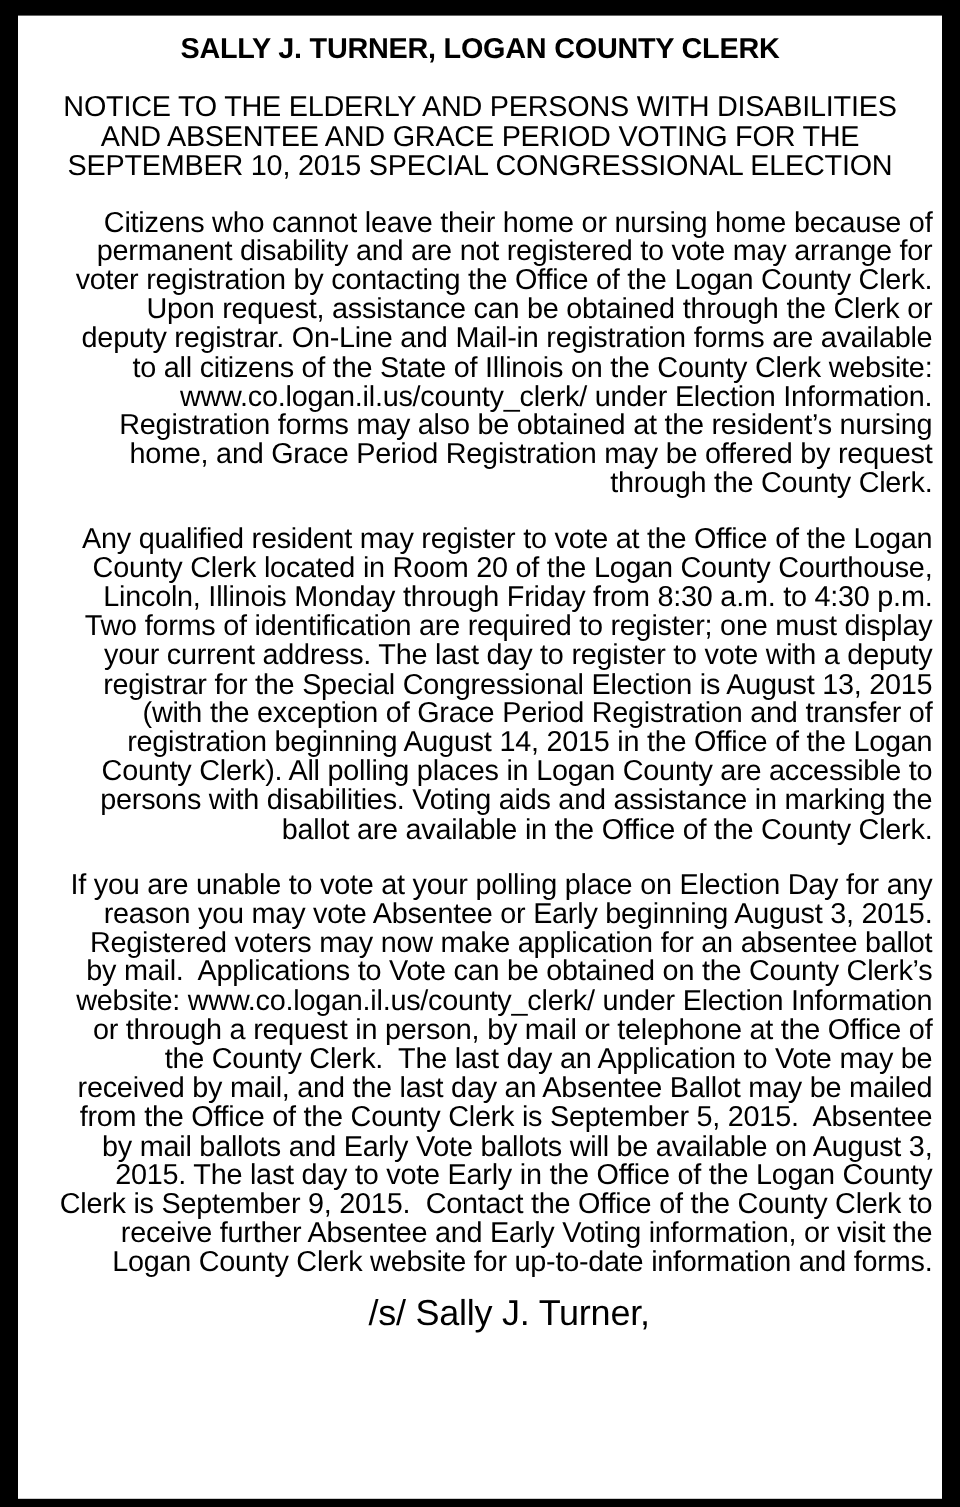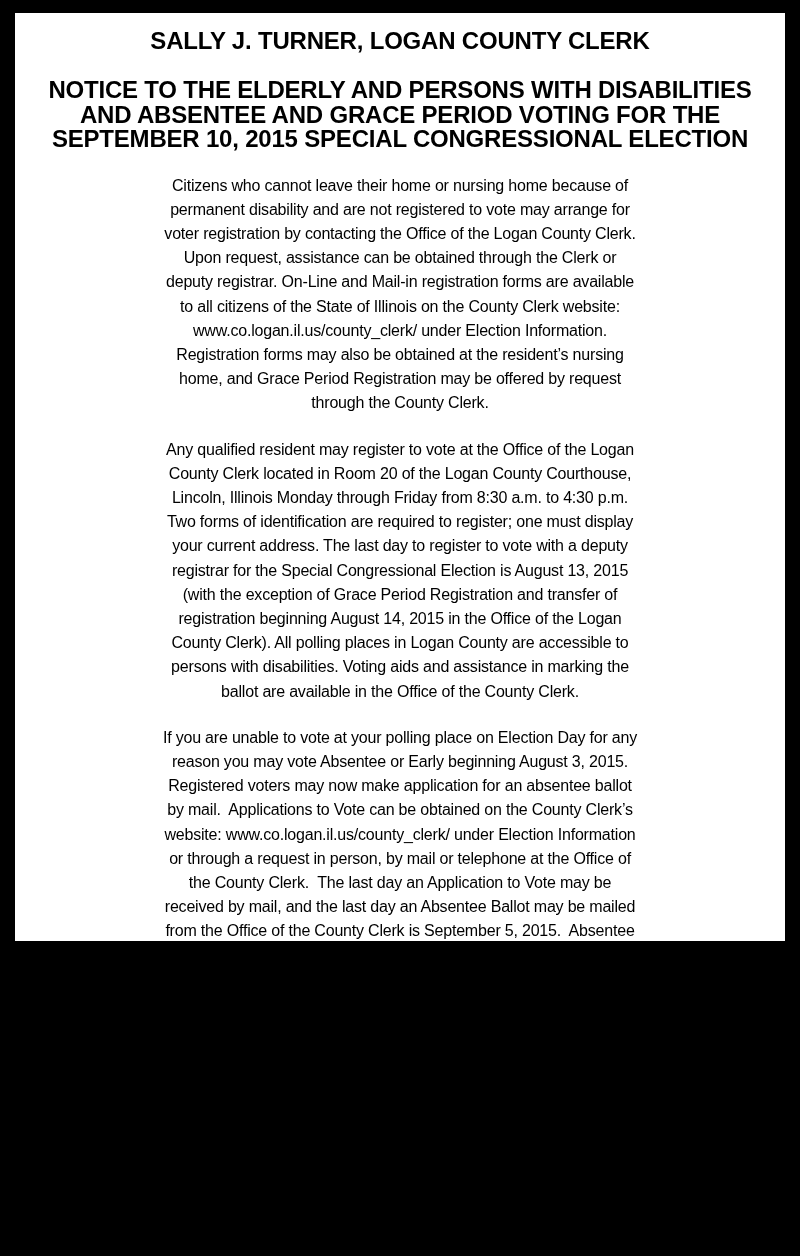--- a/index.html
+++ b/index.html
@@ -17,52 +17,52 @@
     position: relative;
     width: 800px;
     height: 1256px;
     background: #000000;
   }
   .sheet {
     position: absolute;
     left: 15px;
     top: 13px;
     width: 770px;
-    height: 928px;
+    height: 1236px;
     background: #ffffff;
     color: #000000;
     box-sizing: border-box;
     padding: 15px 8px 0 8px;
     overflow: hidden;
   }
   .title {
     margin: 0;
     font-size: 24px;
     line-height: 26px;
     font-weight: bold;
     text-align: center;
     letter-spacing: -0.2px;
     white-space: pre-line;
   }
   .heading {
     margin: 24px 0 0 0;
     font-size: 24px;
     line-height: 24.5px;
-    font-weight: bold;
+    font-weight: normal;
     text-align: center;
     letter-spacing: -0.2px;
     white-space: pre-line;
   }
   p.body-para {
     margin: 22px 0 0 0;
-    font-size: 16px;
+    font-size: 24px;
     line-height: 24.2px;
     letter-spacing: -0.2px;
     white-space: pre-wrap;
-    text-align: center;
+    text-align: right;
   }
   .signature {
     margin: 18px 0 0 284px;
     font-size: 30px;
     line-height: 24.5px;
     letter-spacing: -0.2px;
   }
   .signature .sig-line2 {
     margin-left: 21px;
   }
@@ -113,17 +113,16 @@
 from the Office of the County Clerk is September 5, 2015.  Absentee
 by mail ballots and Early Vote ballots will be available on August 3,
 2015. The last day to vote Early in the Office of the Logan County
 Clerk is September 9, 2015.  Contact the Office of the County Clerk to
 receive further Absentee and Early Voting information, or visit the
 Logan County Clerk website for up-to-date information and forms.</p>
 
 
     <div class="signature">
       <div class="sig-line1">/s/ Sally J. Turner,</div>
-      <div class="sig-line2">Logan County Clerk</div>
     </div>
 
   </div>
 </div>
 
 </body></html>

